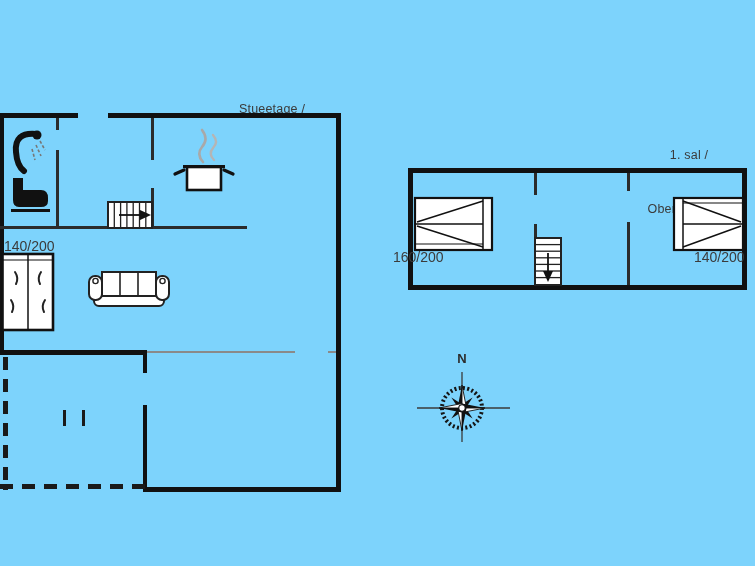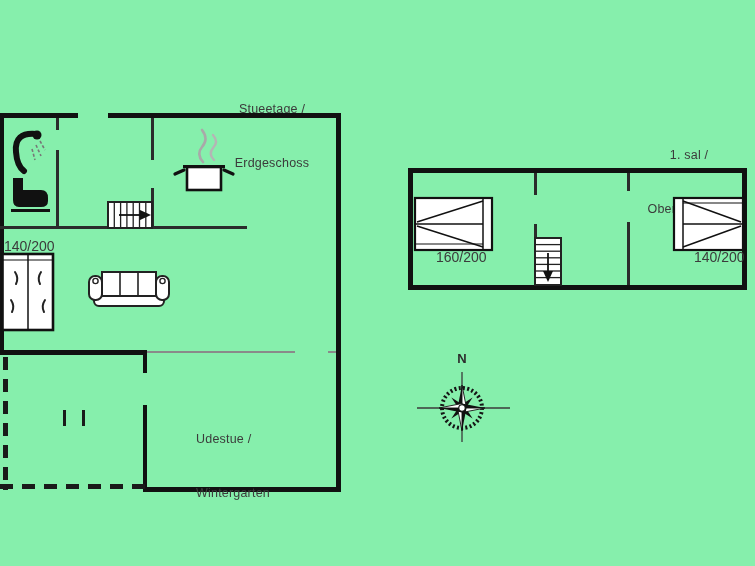--- a/index.html
+++ b/index.html
@@ -1,17 +1,17 @@
 <!DOCTYPE html>
 <html><head>
 <meta charset="utf-8">
 <style>
   html,body { margin:0; padding:0; background:#fff; }
   .canvas {
-    position:relative; width:755px; height:566px; background:#86efac;
+    position:relative; width:755px; height:566px; background:#7dd3fc;
     font-family:"Liberation Sans", sans-serif; overflow:hidden;
   }
   .wall       { position:absolute; background:#111111; }
   .wall-thin  { position:absolute; background:#2b2b2b; }
   .gray-line  { position:absolute; background:#8a8a8a; }
   .mark       { position:absolute; background:#1a1a1a; }
   .label {
     position:absolute; color:#3b3b3b; font-size:12.5px; line-height:18px;
     white-space:pre; letter-spacing:0.2px;
   }
@@ -20,21 +20,20 @@
   .north { position:absolute; color:#2c2c2c; font-size:13px; font-weight:bold; width:24px; text-align:center; }
   svg { position:absolute; overflow:visible; }
 </style>
 </head>
 <body>
 
 <div class="canvas">
 
   <div class="label center" style="left:202px; top:64px; width:140px;">
     <div>Stueetage /</div>
-    <div>Erdgeschoss</div>
   </div>
 
   <div class="wall" style="left:0; top:113px; width:78px; height:5px;"></div>
   <div class="wall" style="left:108px; top:113px; width:233px; height:5px;"></div>
   <div class="wall" style="left:0; top:113px; width:4px; height:242px;"></div>
   <div class="wall" style="left:336px; top:113px; width:5px; height:379px;"></div>
   <div class="wall" style="left:0; top:350px; width:147px; height:5px;"></div>
   <div class="gray-line" style="left:147px; top:351px; width:148px; height:2px;"></div>
   <div class="gray-line" style="left:328px; top:351px; width:8px; height:2px;"></div>
   <div class="wall" style="left:143px; top:355px; width:4px; height:18px;"></div>
@@ -103,24 +102,20 @@
     <rect x="8" y="29" width="70" height="11" rx="5" fill="#fff" stroke="#222" stroke-width="2"></rect>
     <rect x="3" y="10" width="13" height="24" rx="6" fill="#fff" stroke="#222" stroke-width="2"></rect>
     <rect x="70" y="10" width="13" height="24" rx="6" fill="#fff" stroke="#222" stroke-width="2"></rect>
     <circle cx="9.5" cy="15" r="2.6" fill="none" stroke="#222" stroke-width="1.4"></circle>
     <circle cx="76.5" cy="15" r="2.6" fill="none" stroke="#222" stroke-width="1.4"></circle>
     <rect x="16" y="6" width="54" height="24" fill="#fff" stroke="#222" stroke-width="2"></rect>
     <line x1="34" y1="6" x2="34" y2="30" stroke="#222" stroke-width="1.6"></line>
     <line x1="52" y1="6" x2="52" y2="30" stroke="#222" stroke-width="1.6"></line>
   </svg>
 
-  <div class="label" style="left:196px; top:394px;">
-    <div>Udestue /</div>
-    <div>Wintergarten</div>
-  </div>
 
   <div class="label center" style="left:614px; top:110px; width:150px;">
     <div>1. sal /</div>
     <div>Obergeschoss</div>
   </div>
 
   <div class="wall" style="left:408px; top:168px; width:339px; height:5px;"></div>
   <div class="wall" style="left:408px; top:285px; width:339px; height:5px;"></div>
   <div class="wall" style="left:408px; top:168px; width:5px; height:122px;"></div>
   <div class="wall" style="left:742px; top:168px; width:5px; height:122px;"></div>
@@ -130,21 +125,21 @@
   <div class="wall-thin" style="left:627px; top:222px; width:3px; height:63px;"></div>
 
   <svg style="left:414px; top:197px;" width="79" height="54" viewBox="0 0 79 54">
     <rect x="1" y="1" width="77" height="52" fill="#fff" stroke="#111" stroke-width="2.2"></rect>
     <line x1="69" y1="1" x2="69" y2="53" stroke="#111" stroke-width="1.5"></line>
     <line x1="1" y1="47" x2="69" y2="47" stroke="#111" stroke-width="1.2"></line>
     <line x1="1" y1="27" x2="69" y2="27" stroke="#111" stroke-width="1.3"></line>
     <line x1="69" y1="4" x2="3" y2="25" stroke="#111" stroke-width="1.4"></line>
     <line x1="69" y1="50" x2="3" y2="29" stroke="#111" stroke-width="1.4"></line>
   </svg>
-  <div class="bed-label" style="left:436px; top:252px;">160/200</div>
+  <div class="bed-label" style="left:393px; top:252px;">160/200</div>
 
   <svg style="left:673px; top:197px;" width="71" height="54" viewBox="0 0 71 54">
     <rect x="1" y="1" width="69" height="52" fill="#fff" stroke="#111" stroke-width="2.2"></rect>
     <line x1="10" y1="1" x2="10" y2="53" stroke="#111" stroke-width="1.5"></line>
     <line x1="10" y1="6" x2="70" y2="6" stroke="#111" stroke-width="1.2"></line>
     <line x1="10" y1="27" x2="70" y2="27" stroke="#111" stroke-width="1.3"></line>
     <line x1="10" y1="4" x2="68" y2="25" stroke="#111" stroke-width="1.4"></line>
     <line x1="10" y1="50" x2="68" y2="29" stroke="#111" stroke-width="1.4"></line>
   </svg>
   <div class="bed-label" style="left:694px; top:252px; width:48px; text-align:right;">140/200</div>

